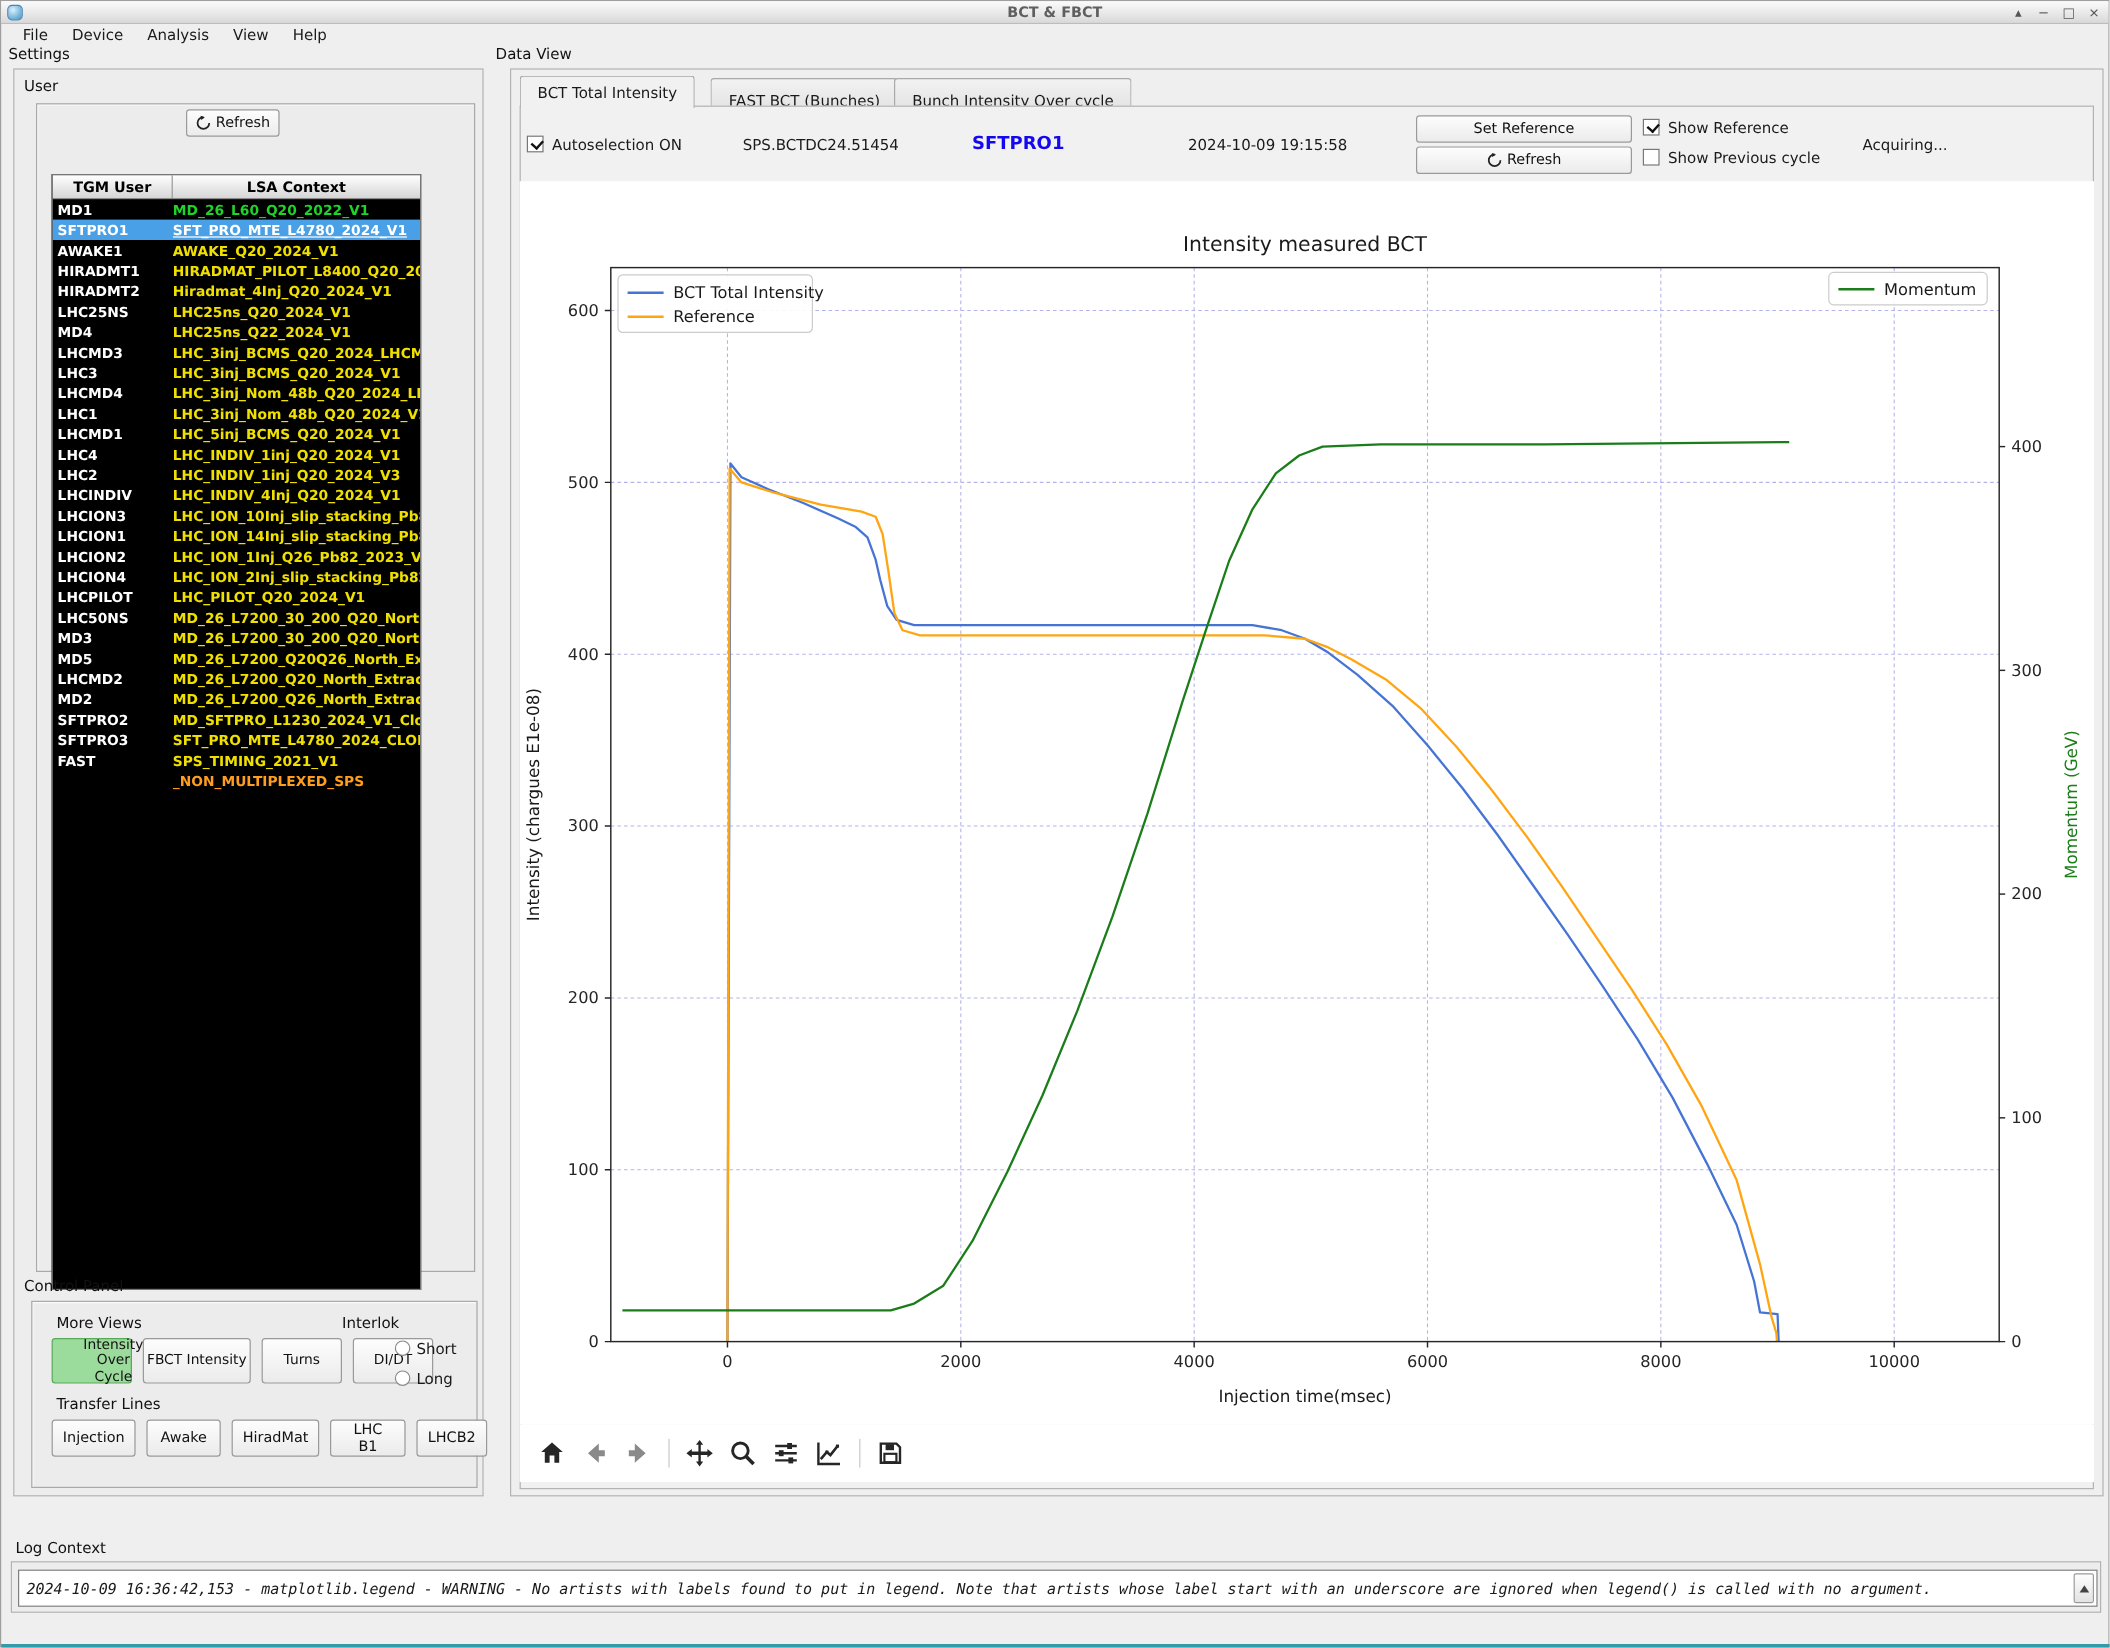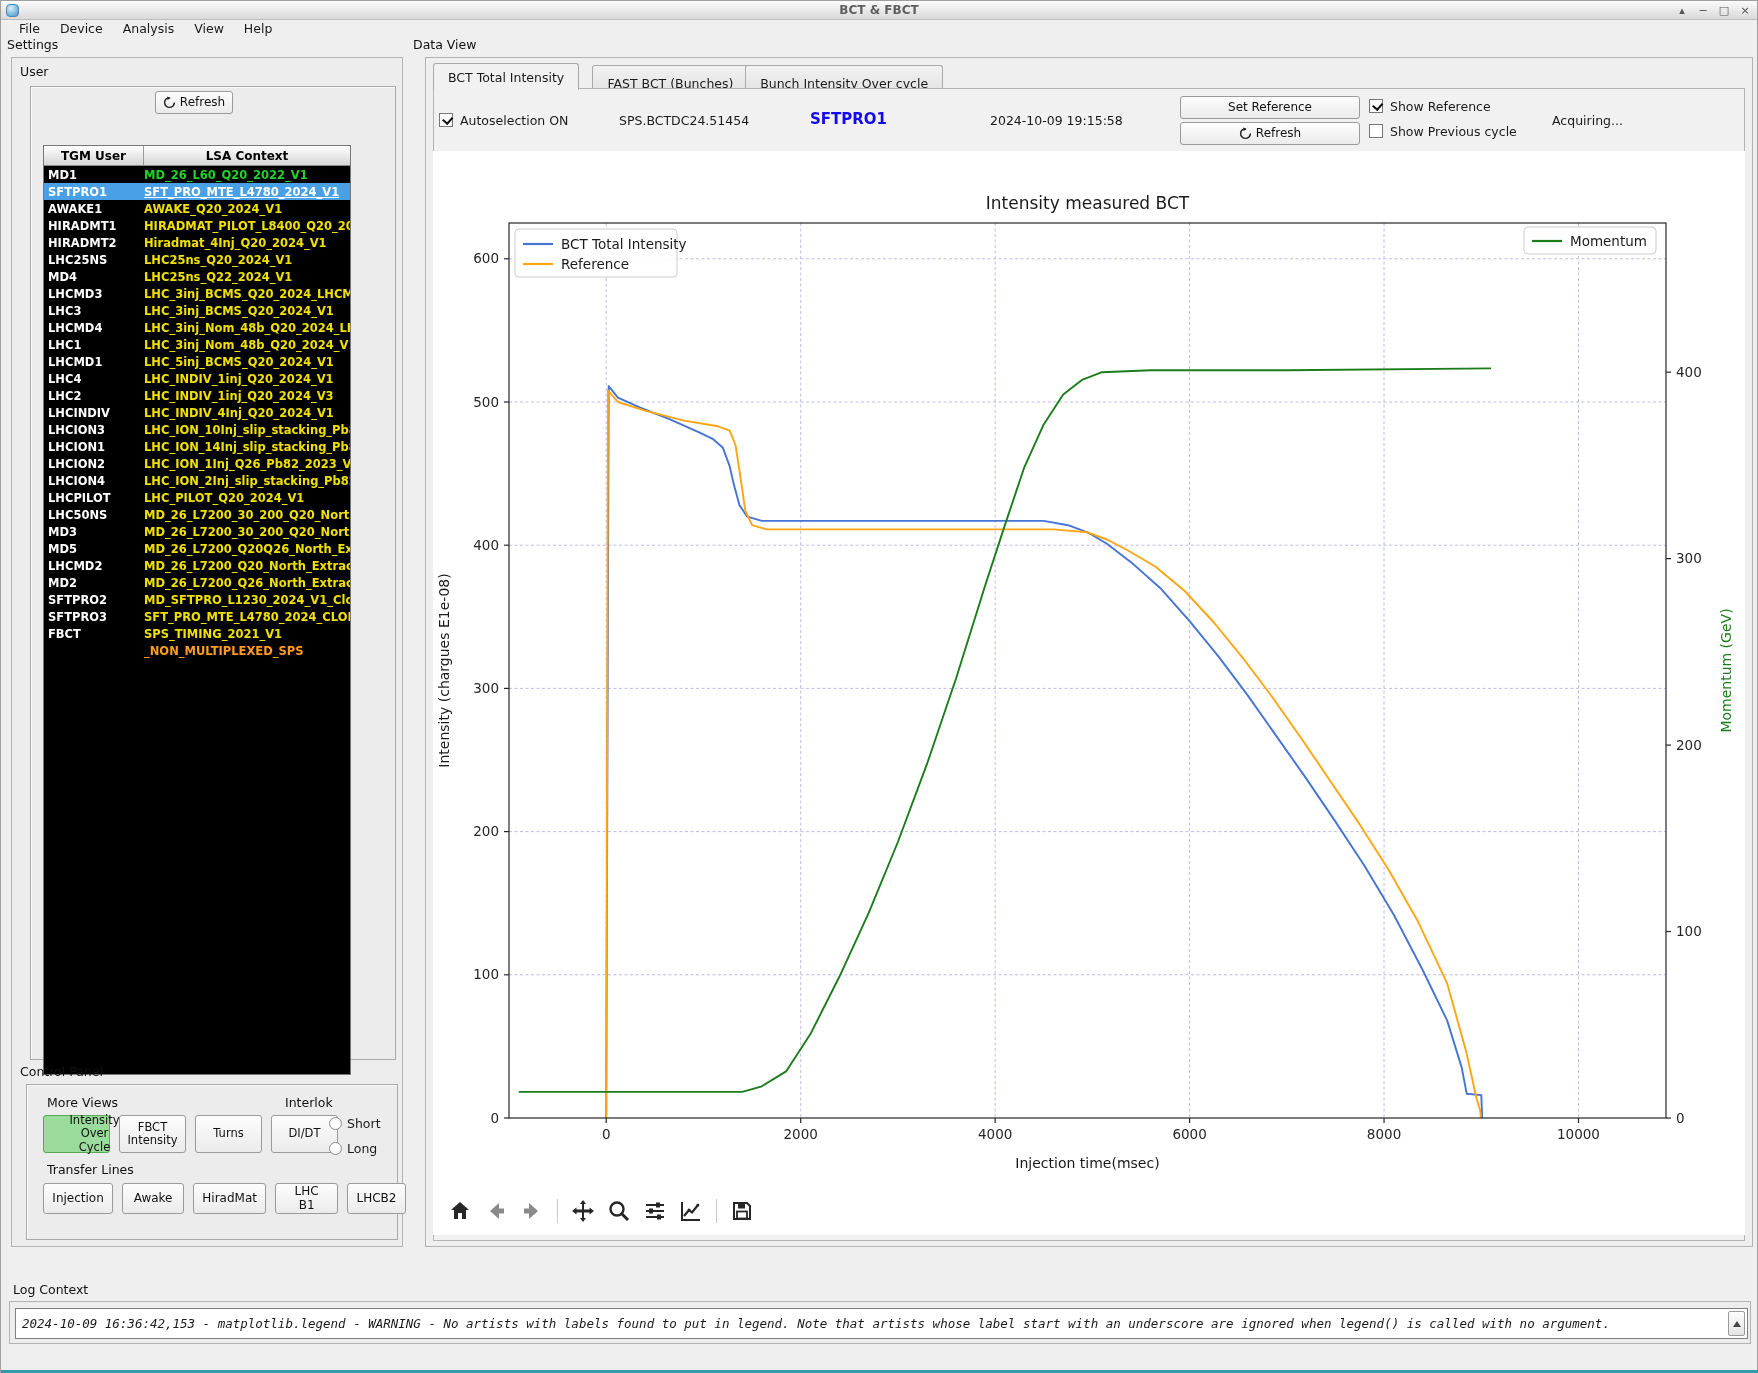--- a/index.html
+++ b/index.html
@@ -245,38 +245,38 @@
           </div>
           <div class="trow">
             <div class="td1">SFTPRO2</div>
             <div class="td2" style="color: rgb(240, 224, 0);">MD_SFTPRO_L1230_2024_V1_Clone</div>
           </div>
           <div class="trow">
             <div class="td1">SFTPRO3</div>
             <div class="td2" style="color: rgb(240, 224, 0);">SFT_PRO_MTE_L4780_2024_CLONE</div>
           </div>
           <div class="trow">
-            <div class="td1">FBCT</div>
+            <div class="td1">FAST</div>
             <div class="td2" style="color: rgb(240, 224, 0);">SPS_TIMING_2021_V1</div>
           </div>
           <div class="trow">
             <div class="td1"></div>
             <div class="td2" style="color: rgb(255, 157, 30);">_NON_MULTIPLEXED_SPS</div>
           </div>
         </div>
     </div>
 
     <div class="section-label" style="left:8px; top:1006px;">Control Panel</div>
 
     <div class="frame sunken" style="left:14px; top:1026px; width:372px; height:156px; background:#ececec;">
       <div class="section-label" style="left:20px; top:10px;">More Views</div>
       <div class="section-label" style="left:258px; top:10px;">Interlok</div>
       <div id="more-views-row" style="position:absolute; left:16px; top:30px; display:flex; gap:9px;">
           <button class="btn green" style="width: 67px; height: 38px; font-size: 11.5px;">Intensity Over Cycle</button>
-          <button class="btn" style="width: 67px; height: 38px; font-size: 11.5px; text-align: center;">FBCT Intensity</button>
+          <button class="btn" style="width: 90px; height: 38px; font-size: 11.5px; text-align: center;">FBCT Intensity</button>
           <button class="btn" style="width: 67px; height: 38px; font-size: 11.5px;">Turns</button>
           <button class="btn" style="width: 67px; height: 38px; font-size: 11.5px;">DI/DT</button>
         </div>
       <div id="interlok-col" style="position:absolute; left:302px; top:31px; display:flex; flex-direction:column; gap:10px;">
           <label style="display: flex; align-items: center; gap: 5px;">
             <span class="radio"></span>
             <span>Short</span>
           </label>
           <label style="display: flex; align-items: center; gap: 5px;">
             <span class="radio"></span>

